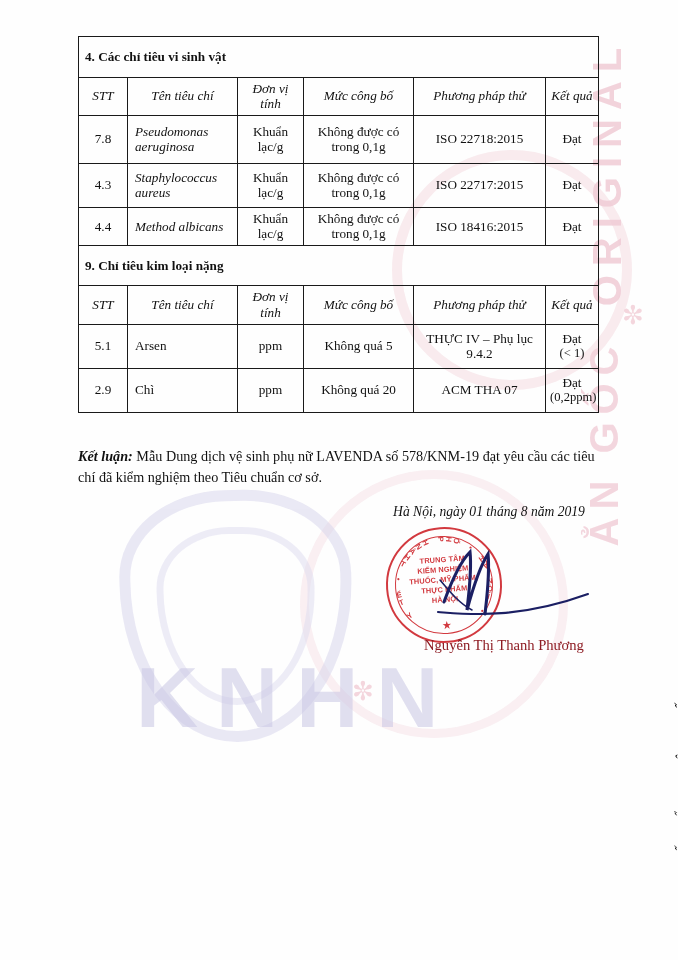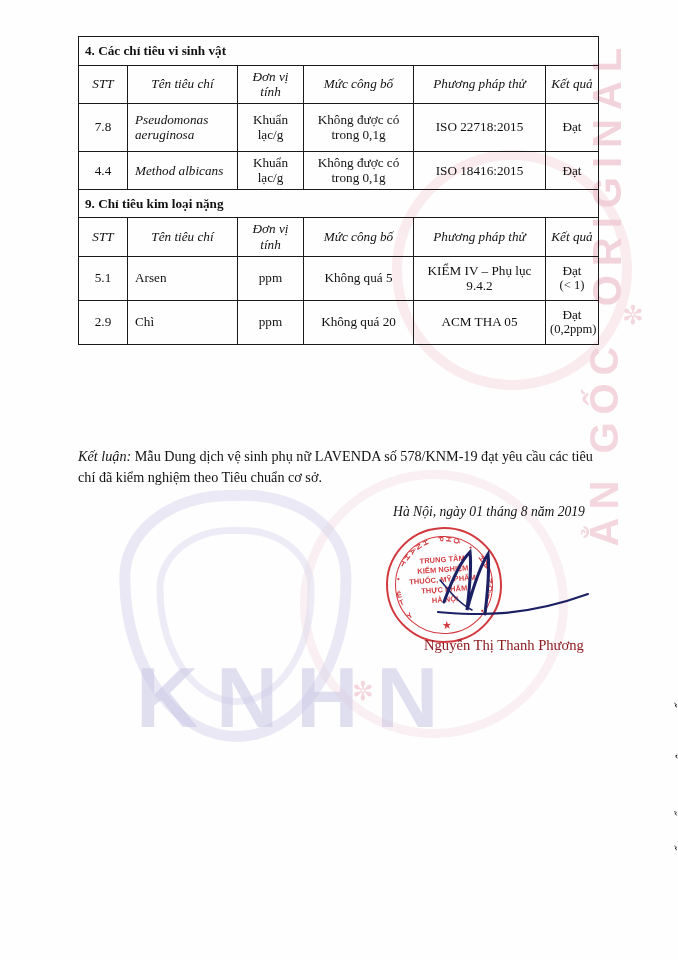--- a/index.html
+++ b/index.html
@@ -134,21 +134,21 @@
     padding: 3px 4px;
     font-size: 13.2px;
     line-height: 1.18;
     text-align: center;
     vertical-align: middle;
   }
   .sec-head {
     text-align: left !important;
     font-weight: bold;
     font-size: 13.8px;
-    padding: 6px 6px !important;
+    padding: 12px 6px !important;
   }
   .col-head {
     font-style: italic;
     font-size: 13.6px;
   }
   .cell-left {
     text-align: left !important;
     padding-left: 7px !important;
   }
   .ital {
@@ -164,21 +164,21 @@
   .conclusion {
     position: absolute;
     left: 78px;
     top: 446px;
     width: 520px;
     font-size: 14.2px;
     line-height: 1.5;
     text-align: left;
   }
   .conclusion .lead {
-    font-weight: normal;
+    font-weight: bold;
     font-style: italic;
   }
 
   
   .sign-block {
     position: absolute;
     left: 360px;
     top: 504px;
     width: 258px;
     text-align: center;
@@ -325,20 +325,28 @@
         </tr>
 
         <tr style="height:48px">
           <td>7.8</td>
           <td class="cell-left ital">Pseudomonas aeruginosa</td>
           <td>Khuẩn lạc/g</td>
           <td>Không được có trong 0,1g</td>
           <td>ISO 22718:2015</td>
           <td>Đạt</td>
         </tr>
+        <tr style="height:44px">
+          <td>4.3</td>
+          <td class="cell-left ital">Staphylococcus aureus</td>
+          <td>Khuẩn lạc/g</td>
+          <td>Không được có trong 0,1g</td>
+          <td>ISO 22717:2015</td>
+          <td>Đạt</td>
+        </tr>
         <tr style="height:38px">
           <td>4.4</td>
           <td class="cell-left ital">Method albicans</td>
           <td>Khuẩn lạc/g</td>
           <td>Không được có trong 0,1g</td>
           <td>ISO 18416:2015</td>
           <td>Đạt</td>
         </tr>
 
         <tr>
@@ -351,32 +359,32 @@
           <td class="col-head">Mức công bố</td>
           <td class="col-head">Phương pháp thử</td>
           <td class="col-head">Kết quả</td>
         </tr>
 
         <tr style="height:44px">
           <td>5.1</td>
           <td class="cell-left">Arsen</td>
           <td>ppm</td>
           <td>Không quá 5</td>
-          <td>KIỂM IV – Phụ lục 9.4.2</td>
+          <td>THỰC IV – Phụ lục 9.4.2</td>
           <td>
             <span>Đạt</span>
             <span class="res-sub">(&lt; 1)</span>
           </td>
         </tr>
         <tr style="height:44px">
           <td>2.9</td>
           <td class="cell-left">Chì</td>
           <td>ppm</td>
           <td>Không quá 20</td>
-          <td>ACM THA 05</td>
+          <td>ACM THA 07</td>
           <td>
             <span>Đạt</span>
             <span class="res-sub">(0,2ppm)</span>
           </td>
         </tr>
       </tbody>
     </table>
 
     <div class="conclusion">
       <span class="lead">Kết luận:</span><span> Mẫu Dung dịch vệ sinh phụ nữ LAVENDA số 578/KNM-19 đạt yêu cầu các tiêu chí đã kiểm nghiệm  theo Tiêu chuẩn cơ sở.</span>

